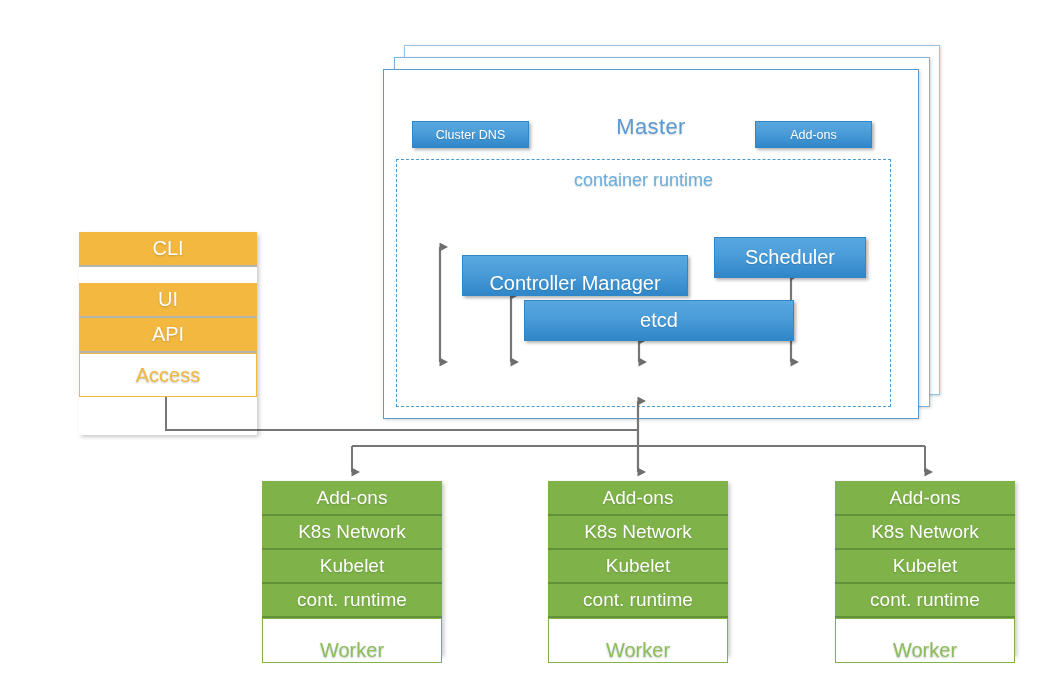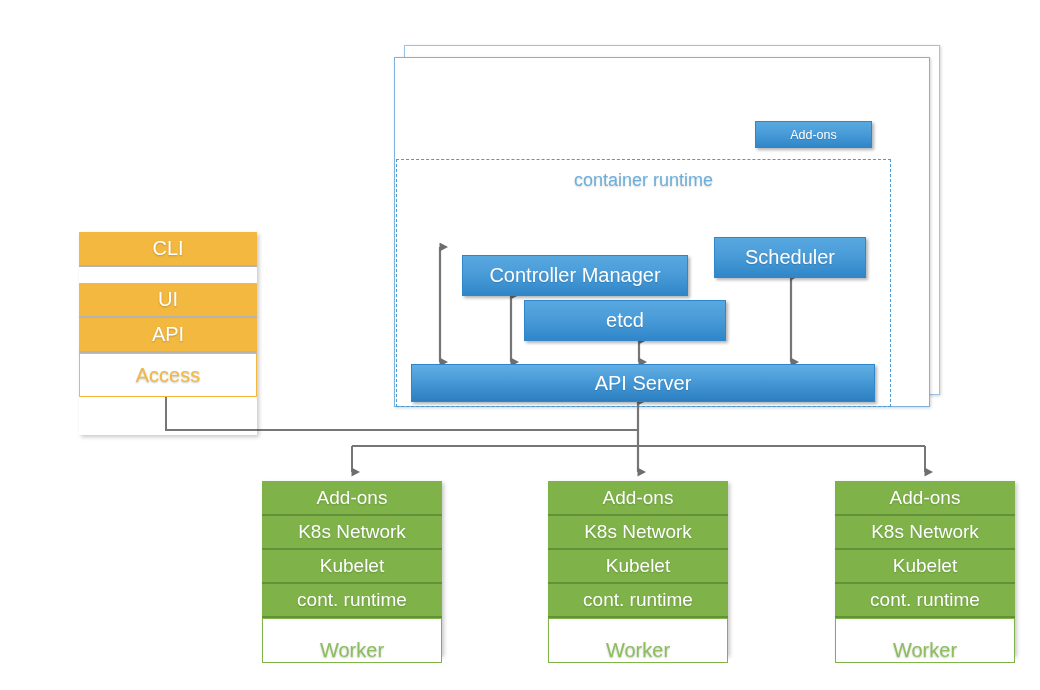--- a/index.html
+++ b/index.html
@@ -138,21 +138,27 @@
   .conn-line.thin { stroke-width: 2; }
 </style>
 </head>
 <body>
 
 <div id="canvas">
 
   <div class="abs master-frame back2" style="left:404px; top:45px; width:536px; height:350px;"></div>
   <div class="abs master-frame back1" style="left:394px; top:57px; width:536px; height:350px;"></div>
 
-
+  <div class="abs master-frame" style="left:383px; top:69px; width:536px; height:350px;">
+    <div class="master-title">Master</div>
+  </div>
+
+  <div class="abs blue-box small" style="left:412px; top:121px; width:117px; height:27px;">
+    <span>Cluster DNS</span>
+  </div>
   <div class="abs blue-box small" style="left:755px; top:121px; width:117px; height:27px;">
     <span>Add-ons</span>
   </div>
 
   <div class="abs runtime-box" style="left:396px; top:159px; width:495px; height:248px;">
     <div class="runtime-title">container runtime</div>
   </div>
 
   <svg class="conn-svg">
     <defs>
@@ -177,35 +183,32 @@
     <polyline class="conn-line thin" points="638,430 166,430 166,393" marker-end="url(#arrUp)"></polyline>
 
     <line class="conn-line thin" x1="352" y1="446" x2="925" y2="446"></line>
 
     <line class="conn-line thin" x1="352" y1="446" x2="352" y2="472" marker-end="url(#arrDown)"></line>
 
     <line class="conn-line thin" x1="925" y1="446" x2="925" y2="472" marker-end="url(#arrDown)"></line>
   </svg>
 
 
-  <div class="abs blue-box" style="left:462px; top:255px; width:226px; height:41px; z-index:5;">
+  <div class="abs blue-box" style="left:462px; top:255px; width:226px; height:41px; z-index:5;align-items:flex-end;">
     <span>Controller Manager</span>
   </div>
 
-  <div class="abs blue-box" style="left:524px; top:300px; width:202px; height:41px; z-index:5;">
+  <div class="abs blue-box" style="left:524px; top:300px; width:270px; height:41px; z-index:5;">
     <span>etcd</span>
   </div>
 
   <div class="abs blue-box" style="left:714px; top:237px; width:152px; height:41px; z-index:5;">
     <span>Scheduler</span>
   </div>
 
-  <div class="abs blue-box api" style="left:411px; top:364px; width:464px; height:38px; z-index:5;">
-    <span>API Server</span>
-  </div>
 
   <div class="abs stack-shadow" style="left:79px; top:232px; width:178px; height:203px; z-index:6;">
     <div class="orange-cell" style="height:33px;">
       <span>CLI</span>
     </div>
     <div class="orange-cell" style="height:33px;margin-top:16px;">
       <span>UI</span>
     </div>
     <div class="orange-cell" style="height:33px;">
       <span>API</span>

